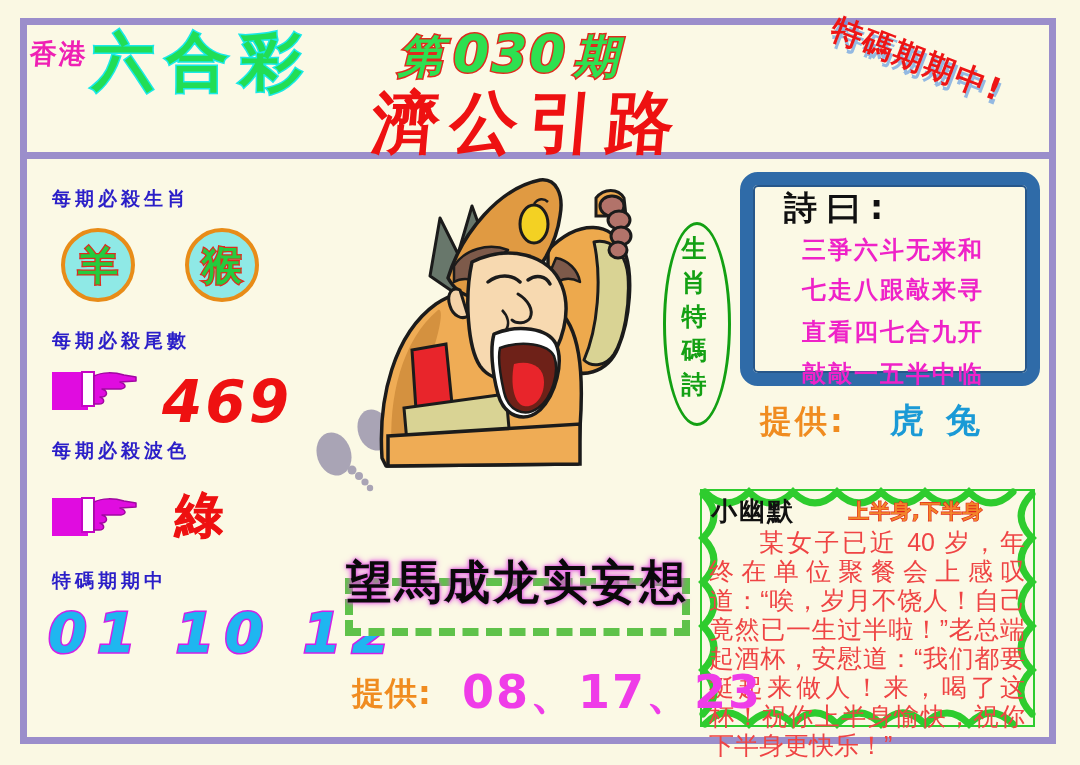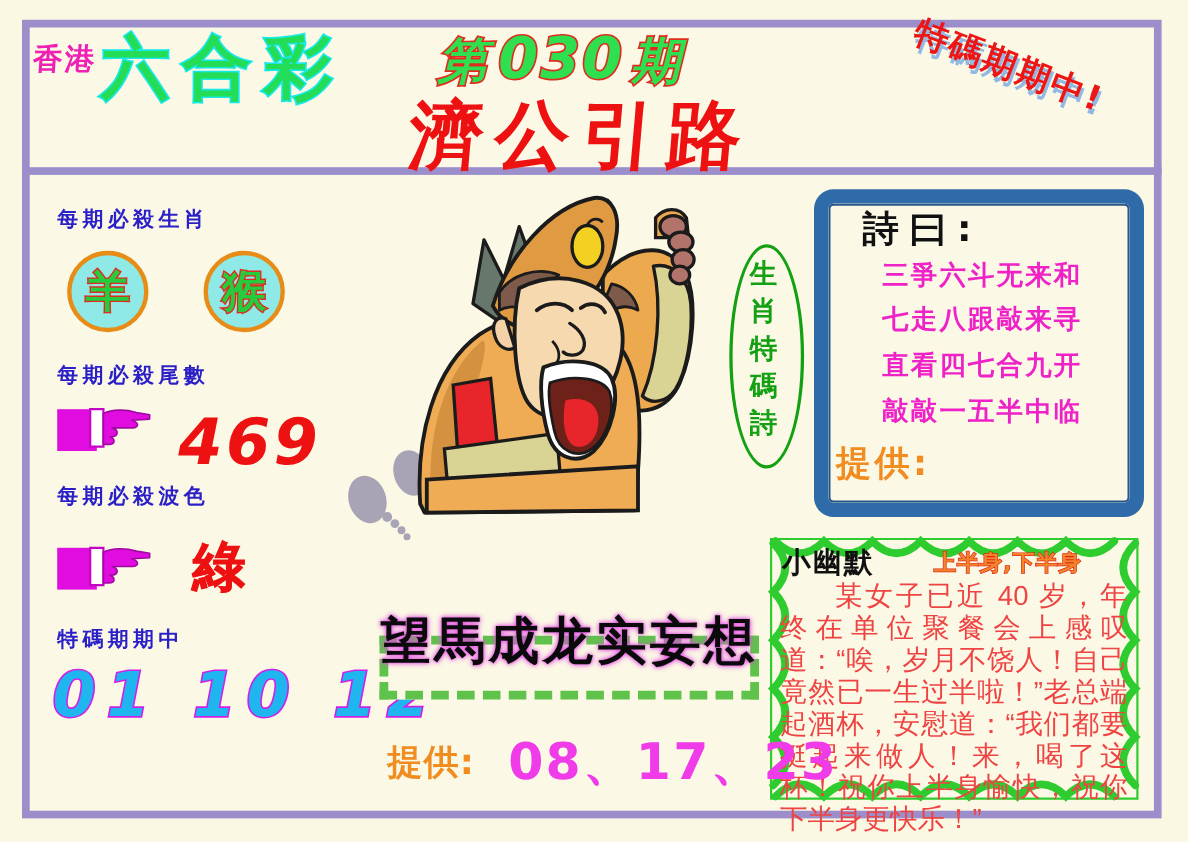--- a/index.html
+++ b/index.html
@@ -125,21 +125,21 @@
     border:3px solid #13a013;border-radius:50%/50%;
     background:transparent;
   }
   .oval-txt{
     position:absolute;left:672px;top:232px;width:44px;
     font-size:25px;font-weight:bold;color:#13a013;
     text-align:center;line-height:34px;letter-spacing:0;
   }
 
   
-  .poem-wrap{position:absolute;left:740px;top:172px;width:300px;height:298px;}
+  .poem-wrap{position:absolute;left:740px;top:172px;width:300px;height:214px;}
   .poem-border{
     position:absolute;inset:0;
     border:13px solid #2f6ba8;border-radius:18px;
     background:#fbf9e5;box-sizing:border-box;
     box-shadow:inset 0 0 0 2px #27578a;
   }
   .poem-title{
     position:absolute;left:44px;top:14px;
     font-size:33px;font-weight:bold;color:#111;
     letter-spacing:10px;
@@ -341,20 +341,21 @@
   <div class="oval-txt">生肖特碼詩</div>
 
   <div class="poem-wrap">
     <div class="poem-border"></div>
     <div class="poem-title">詩曰:</div>
     <div class="poem-line pl1">三爭六斗无来和</div>
     <div class="poem-line pl2">七走八跟敲来寻</div>
     <div class="poem-line pl3">直看四七合九开</div>
     <div class="poem-line pl4">敲敲一五半中临</div>
     <div class="poem-credit-label">提供:</div>
+    <div class="poem-credit-val">虎兔</div>
   </div>
 
   <div class="humor">
     <svg class="humor-edge" width="345" height="248" viewBox="0 0 345 248">
       <path d="M6,6 h333 v236 h-333 z" fill="none" stroke="#2ecc2e" stroke-width="2"></path>
       <g fill="none" stroke="#2ecc2e" stroke-width="7" stroke-linecap="round">
         <path d="M10,8 q22,22 44,0 q22,22 44,0 q22,22 44,0 q22,22 44,0 q22,22 44,0 q22,22 44,0 q22,22 44,0"></path>
         <path d="M10,240 q22,-22 44,0 q22,-22 44,0 q22,-22 44,0 q22,-22 44,0 q22,-22 44,0 q22,-22 44,0 q22,-22 44,0"></path>
         <path d="M8,10 q22,22 0,44 q22,22 0,44 q22,22 0,44 q22,22 0,44 q22,22 0,44"></path>
         <path d="M337,10 q-22,22 0,44 q-22,22 0,44 q-22,22 0,44 q-22,22 0,44 q-22,22 0,44"></path>

